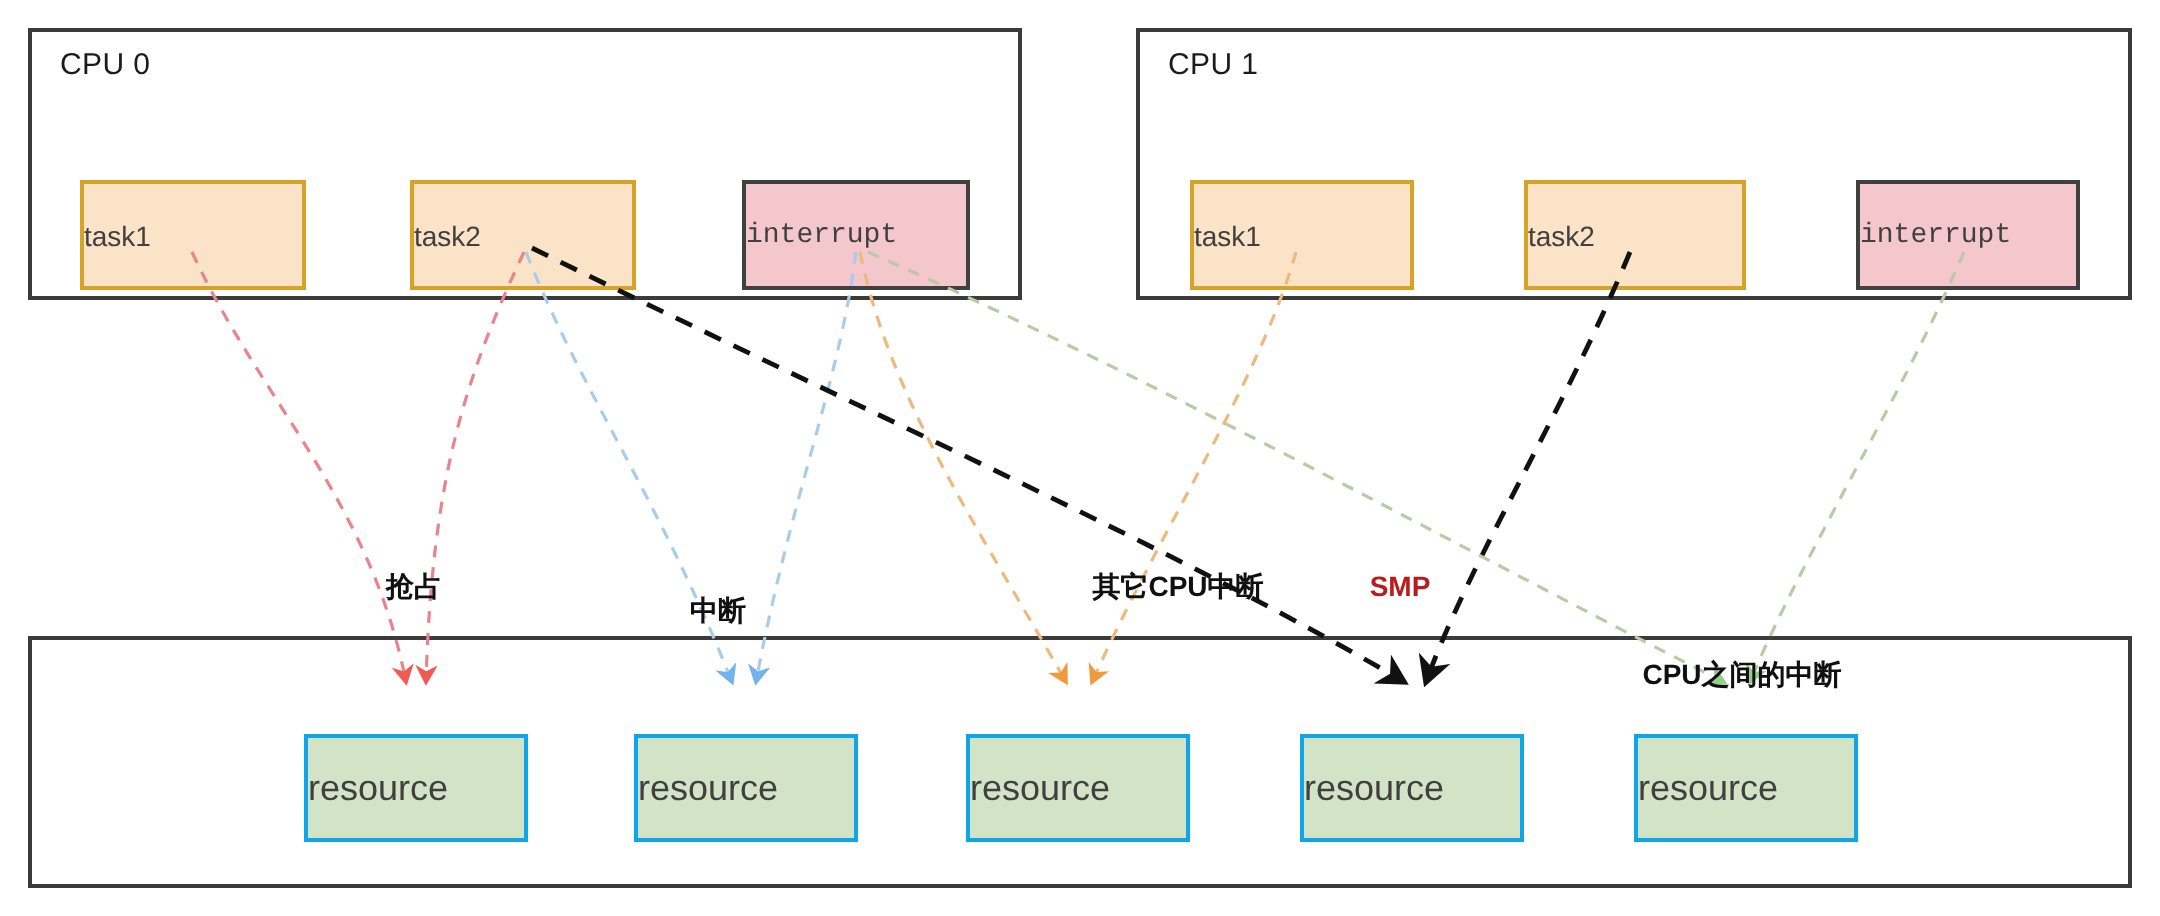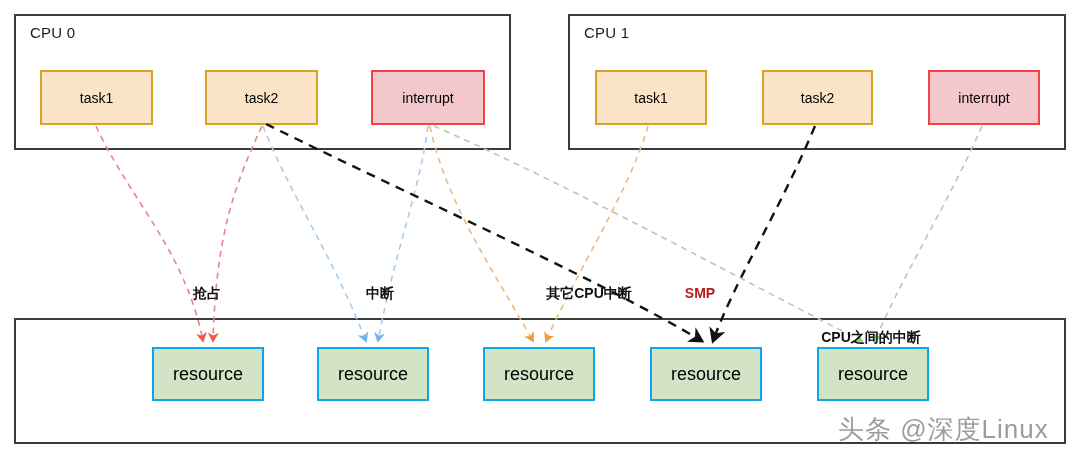--- a/index.html
+++ b/index.html
@@ -38,31 +38,32 @@
     font-size: 15px;
     color: #1b1b1b;
     letter-spacing: .2px;
     white-space: nowrap;
   }
   .node {
     position: absolute;
     box-sizing: border-box;
     display: flex;
     align-items: center;
-    justify-content: center;
     font-size: 14px;
-    color: #000000;
+    color: #404040;
+    margin-top: 20px;
   }
   .node.task {
     background: #fbe3c8;
     border: 2px solid #d6a326;
   }
   .node.irq {
     background: #f4c7cd;
-    border: 2px solid #ef4444;
+    border: 2px solid #404040;
+    font-family: Liberation Mono, monospace;
   }
   .node.resource {
     background: #d3e3c6;
     border: 2px solid #0ea5e9;
     font-size: 18px;
   }
   .res-panel {
     position: absolute;
     border: 2px solid #3b3b3b;
     background: transparent;
@@ -159,20 +160,19 @@
       <path d="M 428 126 C 420 190 395 250 378 341" fill="none" stroke="#a8cdeb" stroke-width="1.6" stroke-dasharray="6 5" stroke-linecap="butt" marker-end="url(#ah-72b3ee)"></path>
       <path d="M 430 126 C 445 200 490 265 533 341" fill="none" stroke="#eeb97f" stroke-width="1.6" stroke-dasharray="6 5" stroke-linecap="butt" marker-end="url(#ah-f09a3e)"></path>
       <path d="M 648 126 C 630 190 580 265 546 341" fill="none" stroke="#eeb97f" stroke-width="1.6" stroke-dasharray="6 5" stroke-linecap="butt" marker-end="url(#ah-f09a3e)"></path>
       <path d="M 266 124 C 420 200 600 280 702 341" fill="none" stroke="#111111" stroke-width="2.4" stroke-dasharray="9 7" stroke-linecap="butt" marker-end="url(#ah-111111)"></path>
       <path d="M 815 126 C 780 210 735 280 713 341" fill="none" stroke="#111111" stroke-width="2.4" stroke-dasharray="9 7" stroke-linecap="butt" marker-end="url(#ah-111111)"></path>
       <path d="M 434 126 C 580 190 760 290 862 341" fill="none" stroke="#bcc9a4" stroke-width="1.6" stroke-dasharray="6 5" stroke-linecap="butt" marker-end="url(#ah-92cf8a)"></path>
       <path d="M 982 126 C 950 200 900 280 875 341" fill="none" stroke="#bcc9a4" stroke-width="1.6" stroke-dasharray="6 5" stroke-linecap="butt" marker-end="url(#ah-92cf8a)"></path>
     </svg>
 
   <div class="edge-label" id="edgelabel-0" style="left: 207px; top: 285px; color: rgb(16, 16, 16); text-align: center;">抢占</div>
-  <div class="edge-label" id="edgelabel-1" style="left: 359px; top: 285px; color: rgb(16, 16, 16); margin-left: 21px;">中断</div>
+  <div class="edge-label" id="edgelabel-1" style="left: 359px; top: 297px; color: rgb(16, 16, 16);">中断</div>
   <div class="edge-label" id="edgelabel-2" style="left: 545px; top: 285px; color: rgb(16, 16, 16); margin-left: 44px;">其它CPU中断</div>
   <div class="edge-label" id="edgelabel-3" style="left: 700px; top: 285px; color: #b91c1c;">SMP</div>
   <div class="edge-label" id="edgelabel-4" style="left: 871px; top: 285px; color: rgb(16, 16, 16); margin-top: 44px;">CPU之间的中断</div>
 
-  <div class="watermark" id="watermark" style="left: 838px; top: 412px; color: rgb(143, 143, 143);">头条 @深度Linux</div>
 
 </div>
 
 </body></html>

